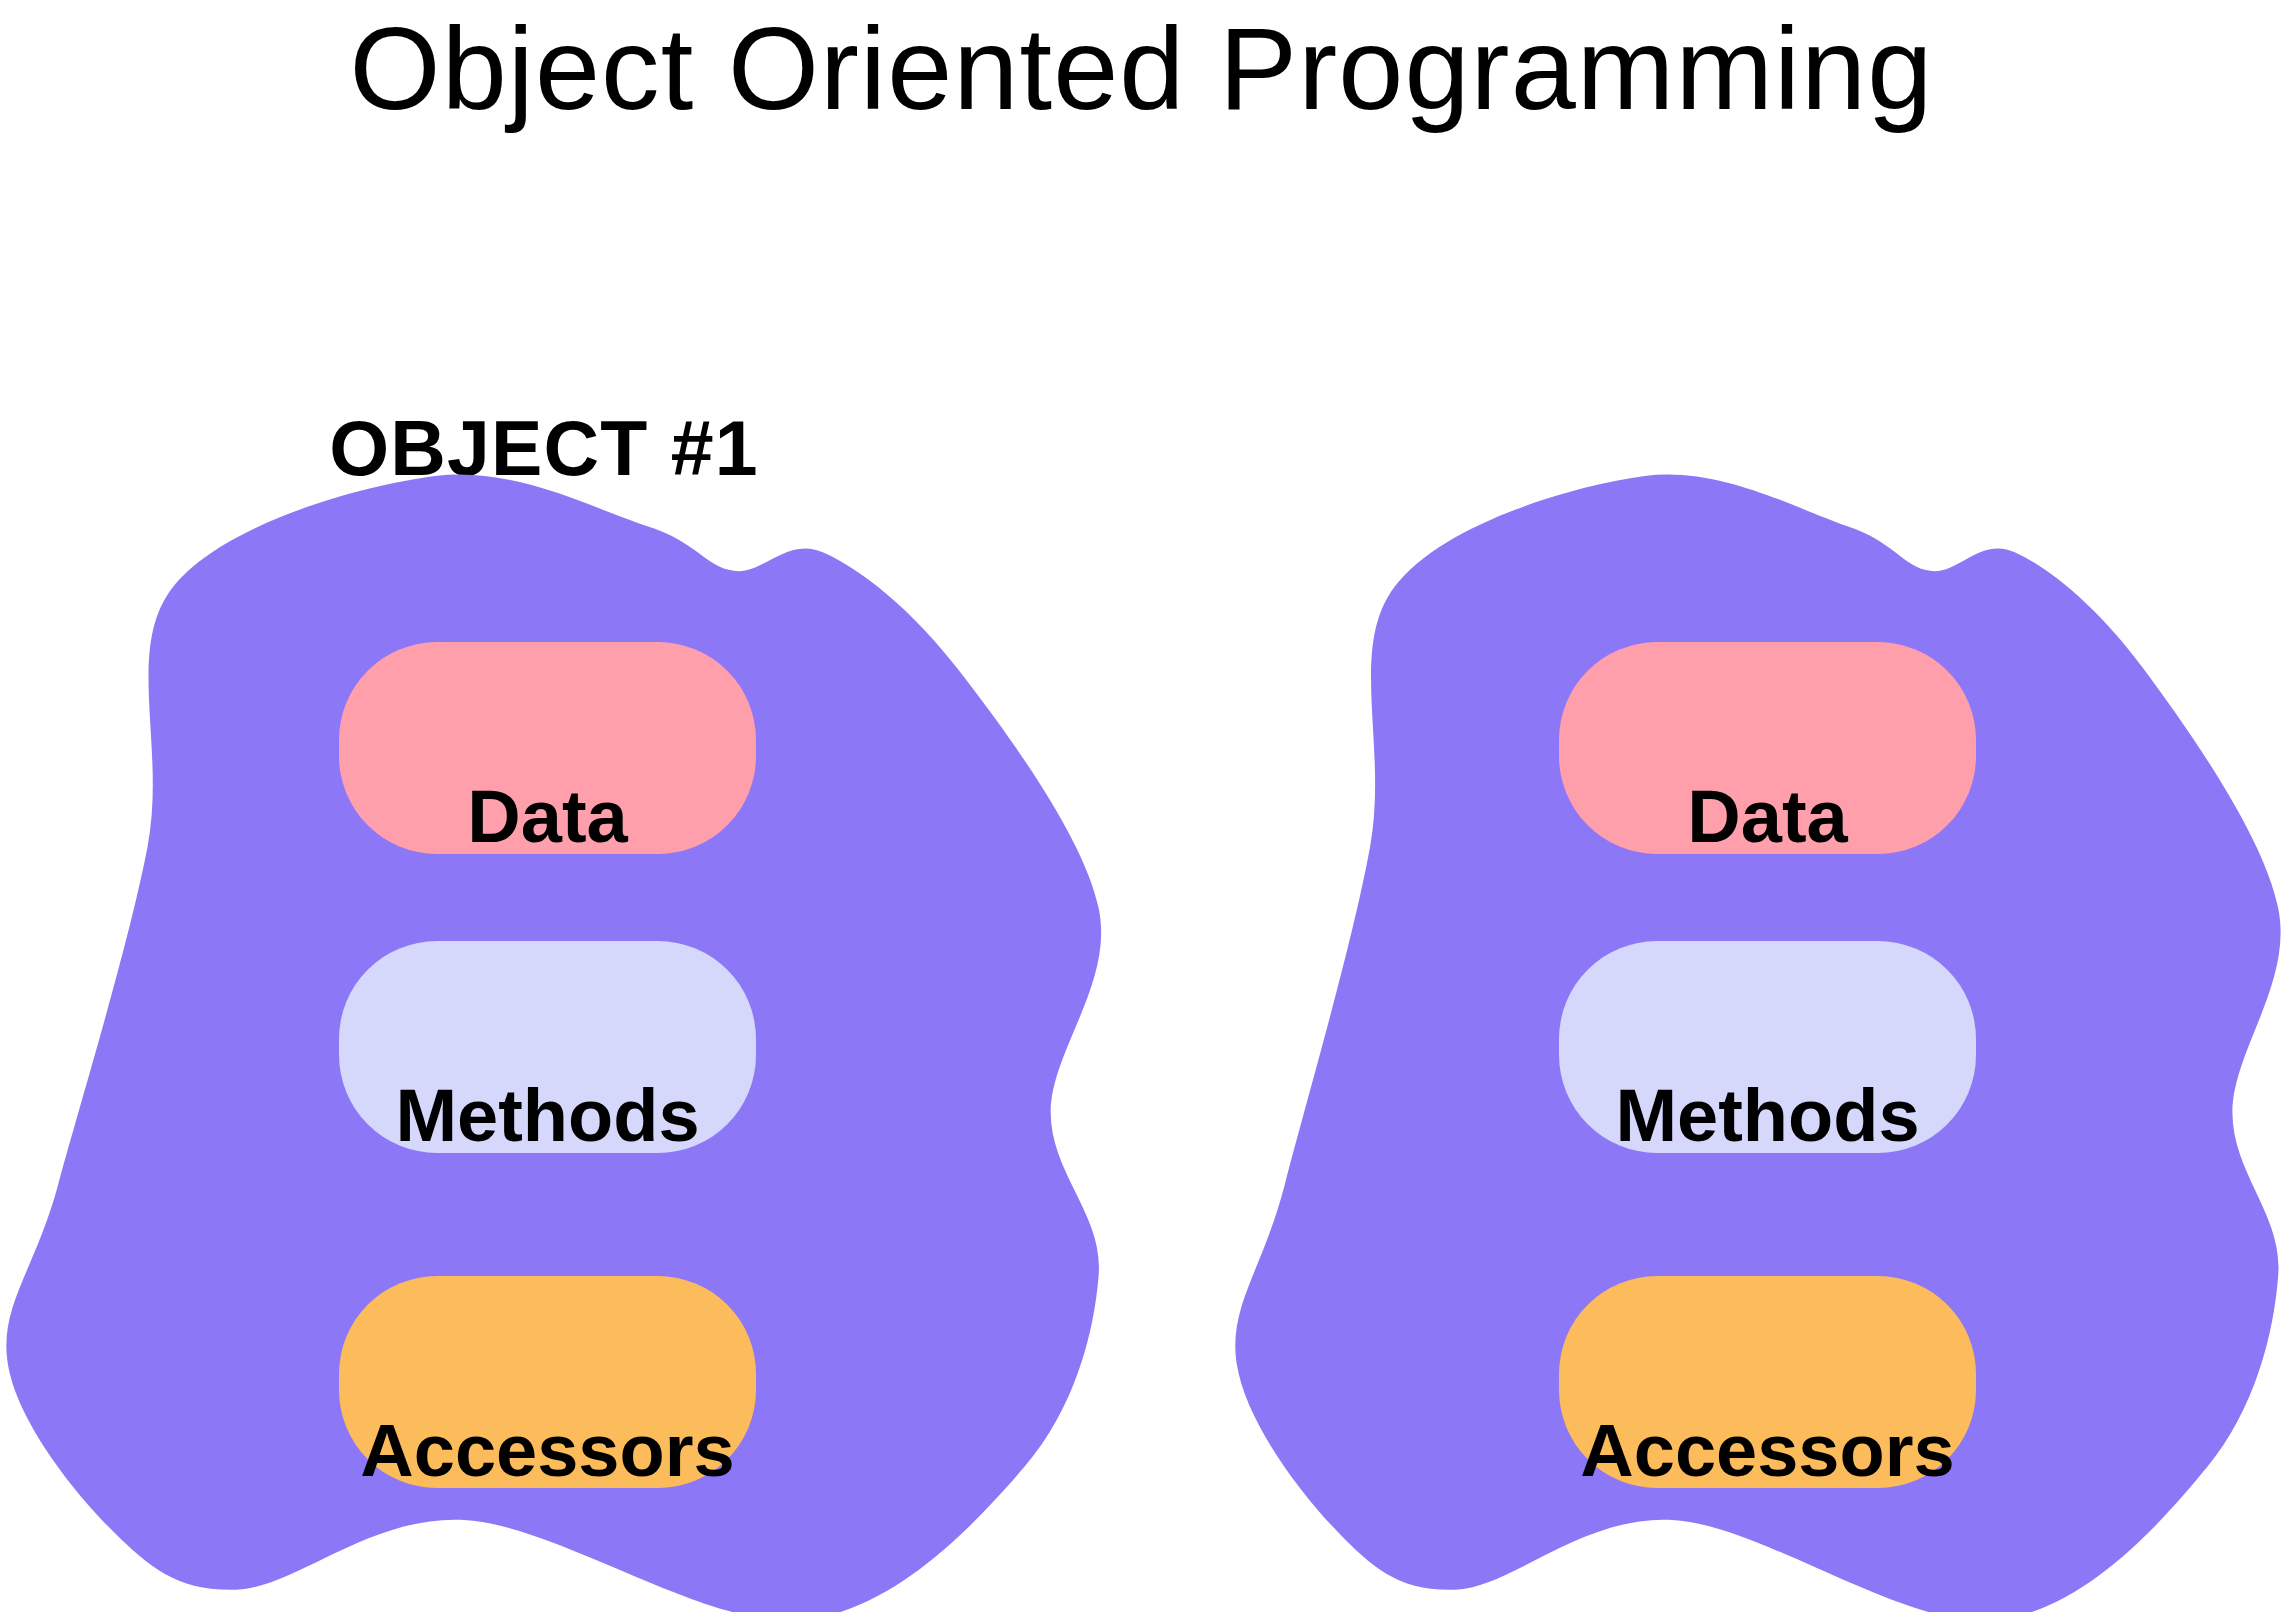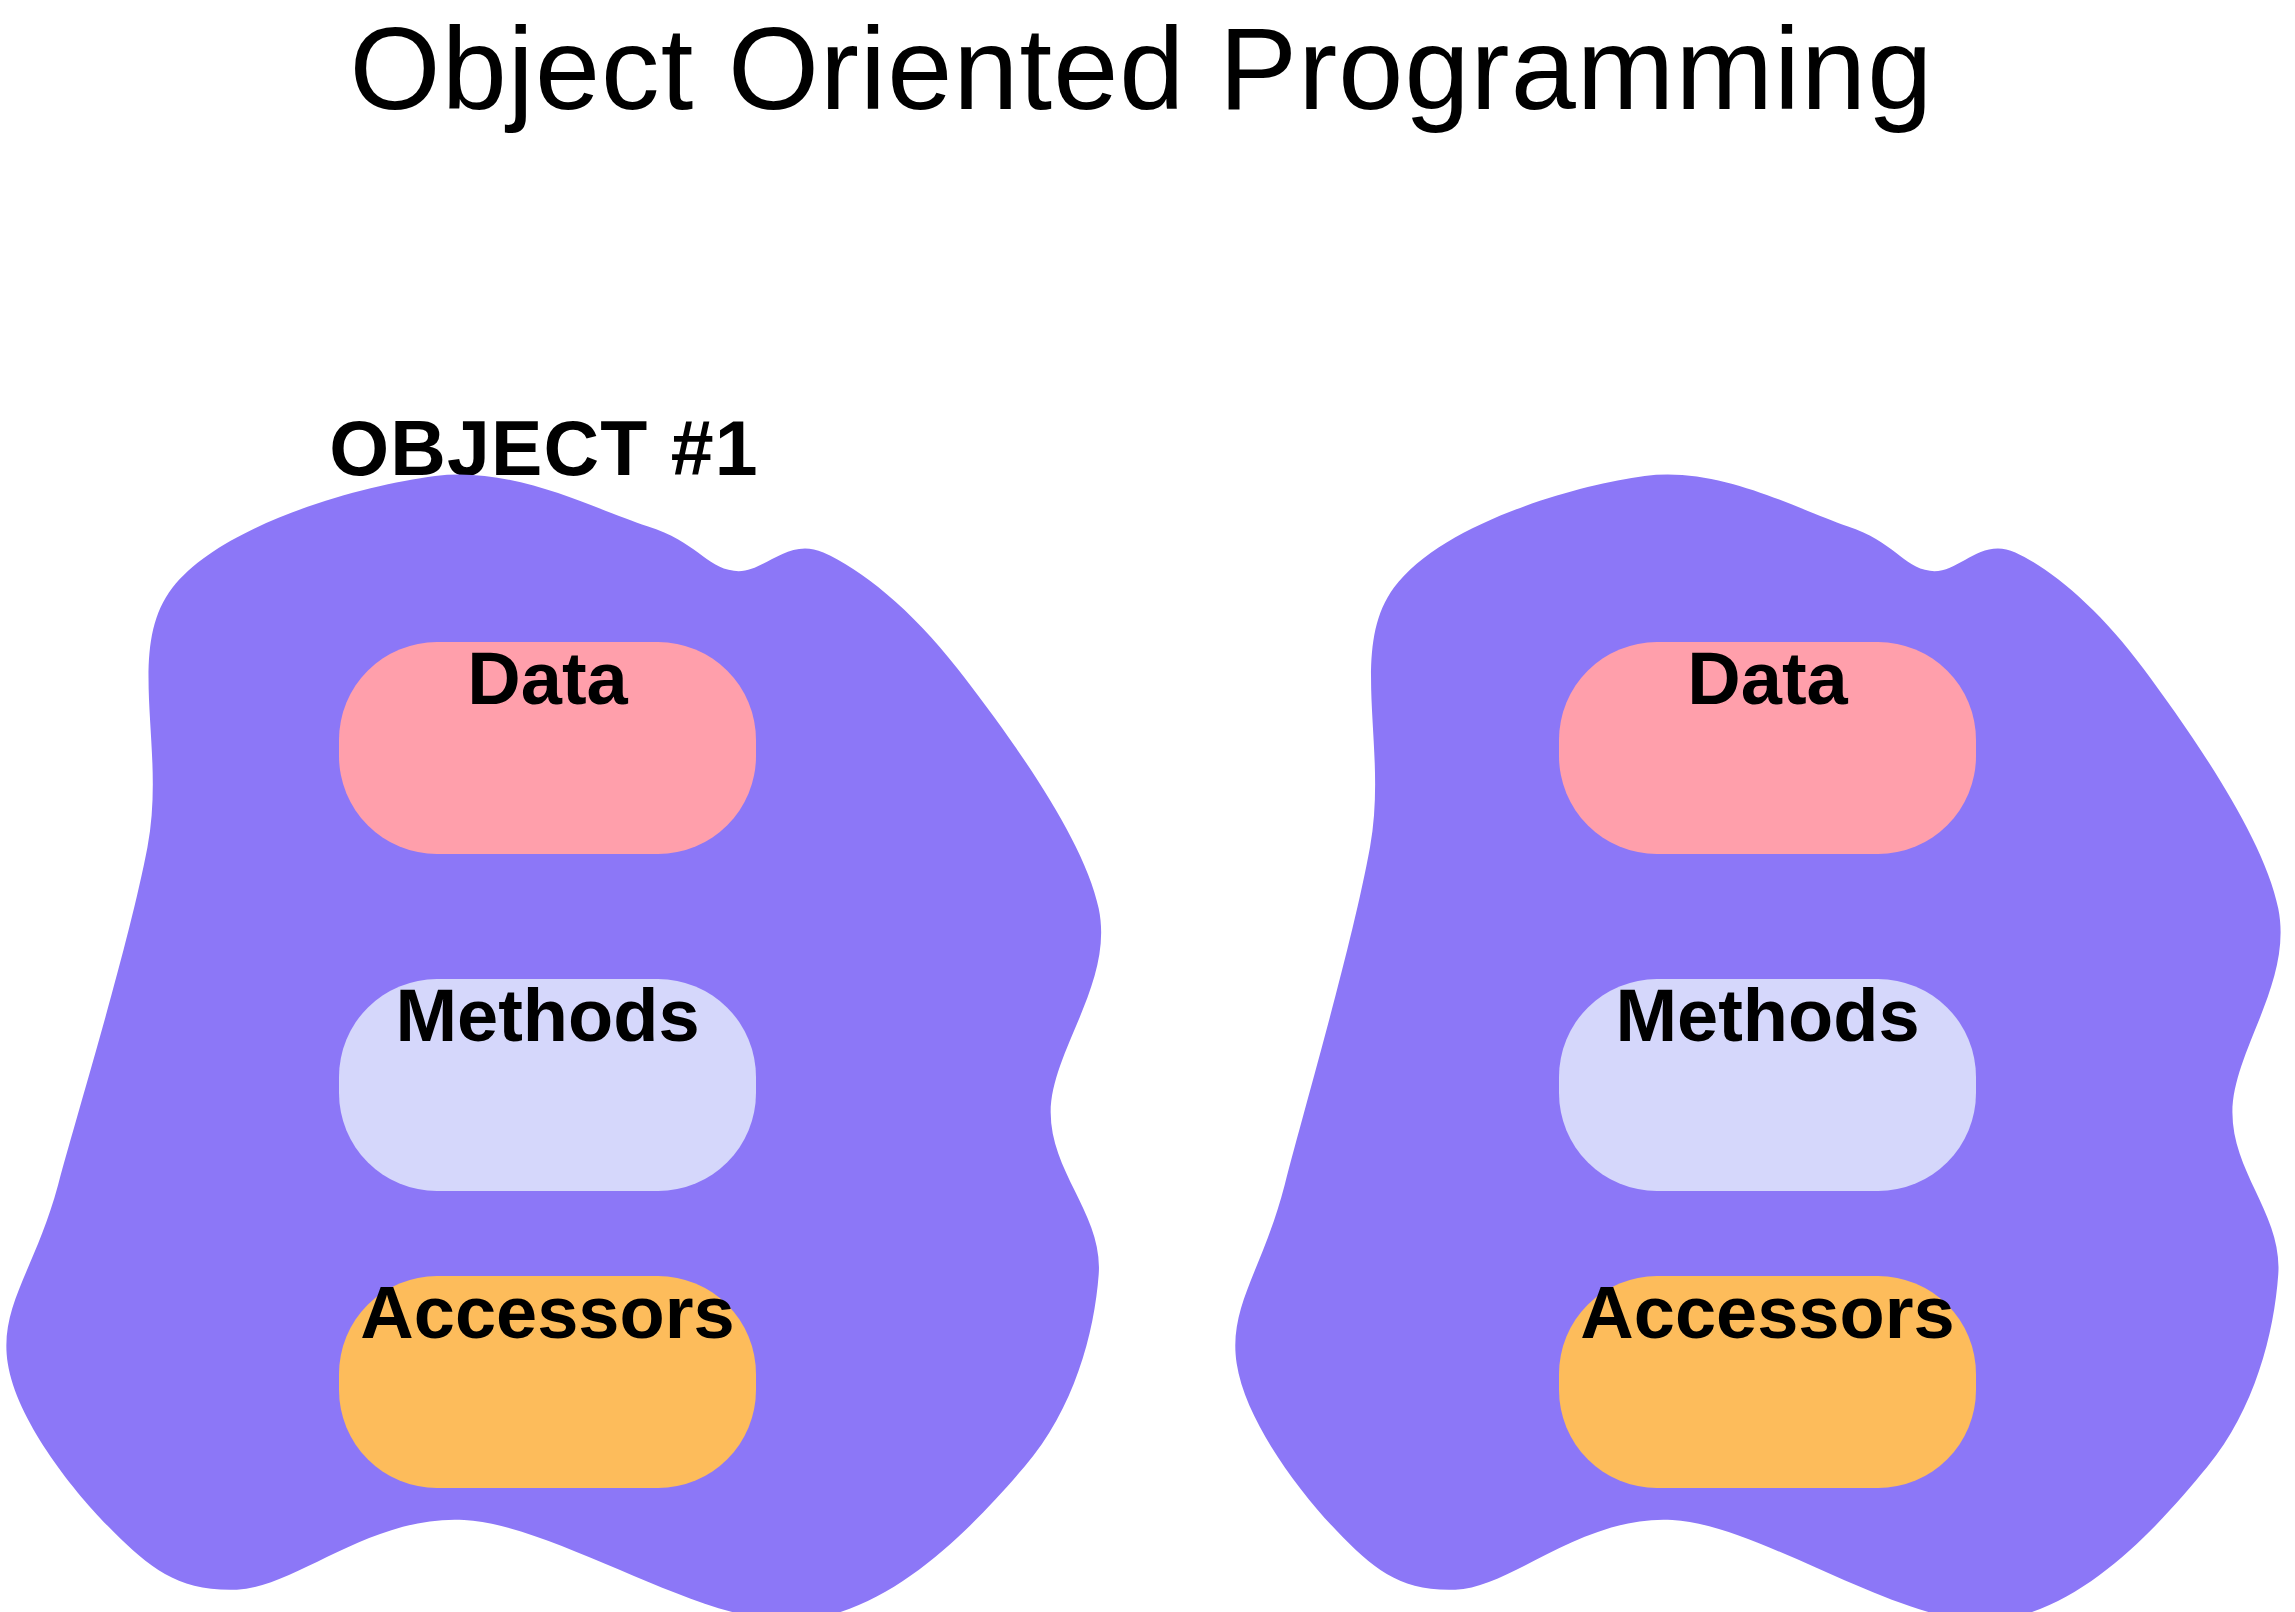--- a/index.html
+++ b/index.html
@@ -48,31 +48,31 @@
   }
   .blob svg { display: block; }
   .blob.left  { left: 4.5px;    width: 1106px; height: 1150px; }
   .blob.right { left: 1234px; width: 1056px; height: 1150px; }
   .pill {
     position: absolute;
     width: 417px;
     height: 212px;
     border-radius: 98px;
     display: flex;
-    align-items: flex-start;
+    align-items: flex-end;
     justify-content: center;
     font-size: 74px;
     font-weight: 700;
     line-height: 1;
     white-space: nowrap;
   }
   .pill.col-left  { left: 339px; }
   .pill.col-right { left: 1559px; }
   .pill.row-data      { top: 642px; }
-  .pill.row-methods   { top: 979px; }
+  .pill.row-methods   { top: 941px; }
   .pill.row-accessors { top: 1276px; }
 </style>
 </head>
 <body>
 
 <div class="canvas">
 
   <div class="title">Object Oriented Programming</div>
 
   <div class="obj-label left">OBJECT #1</div>

